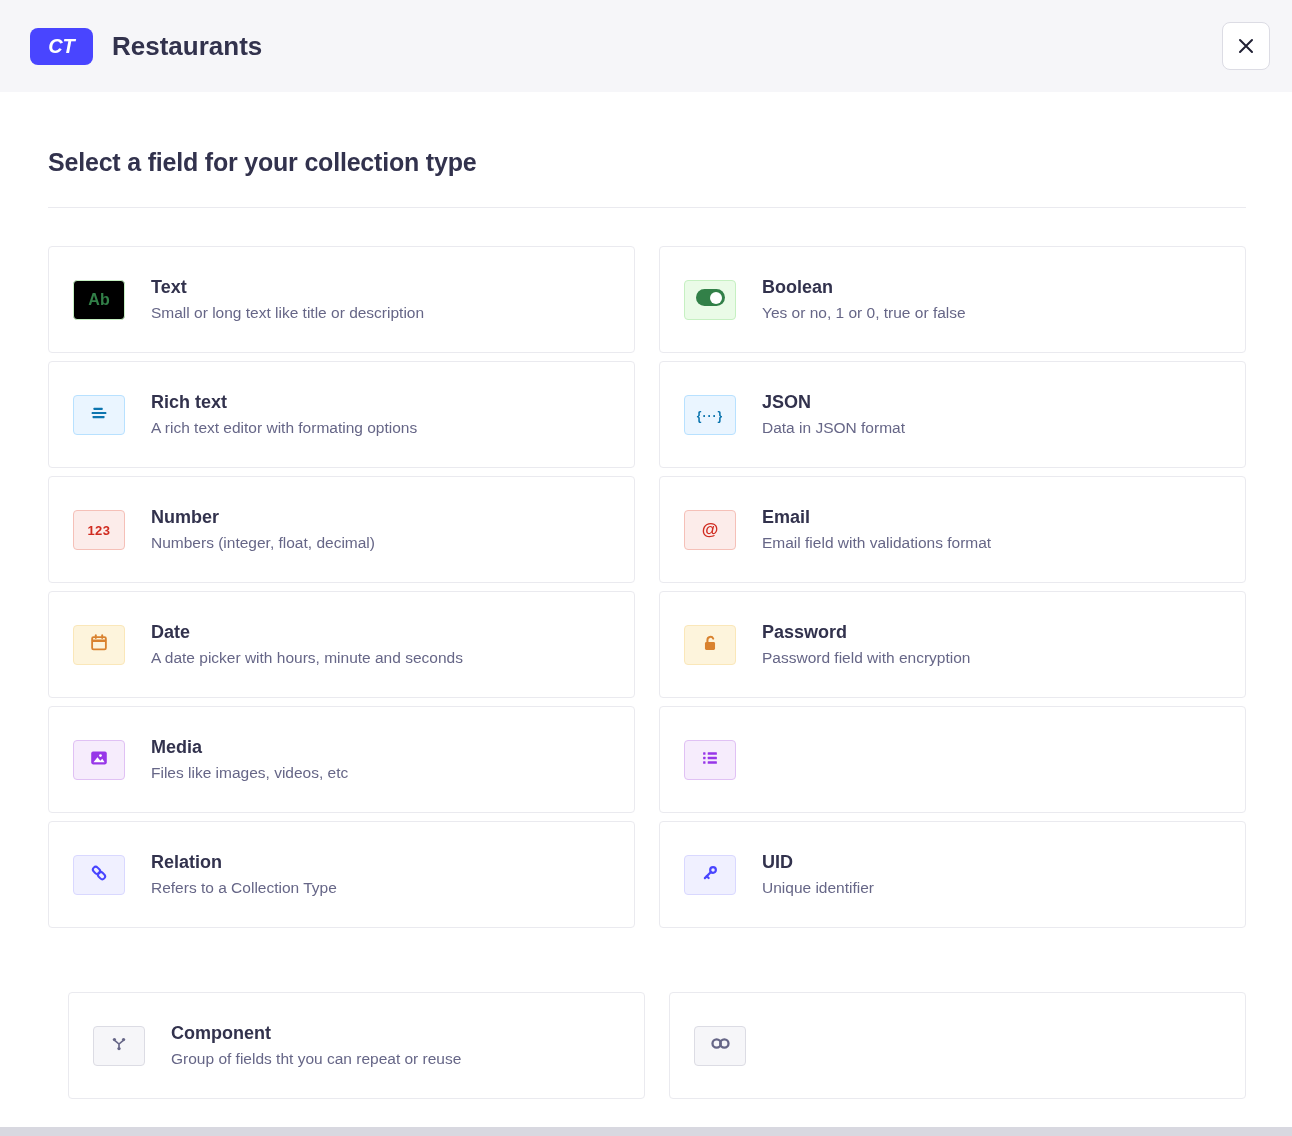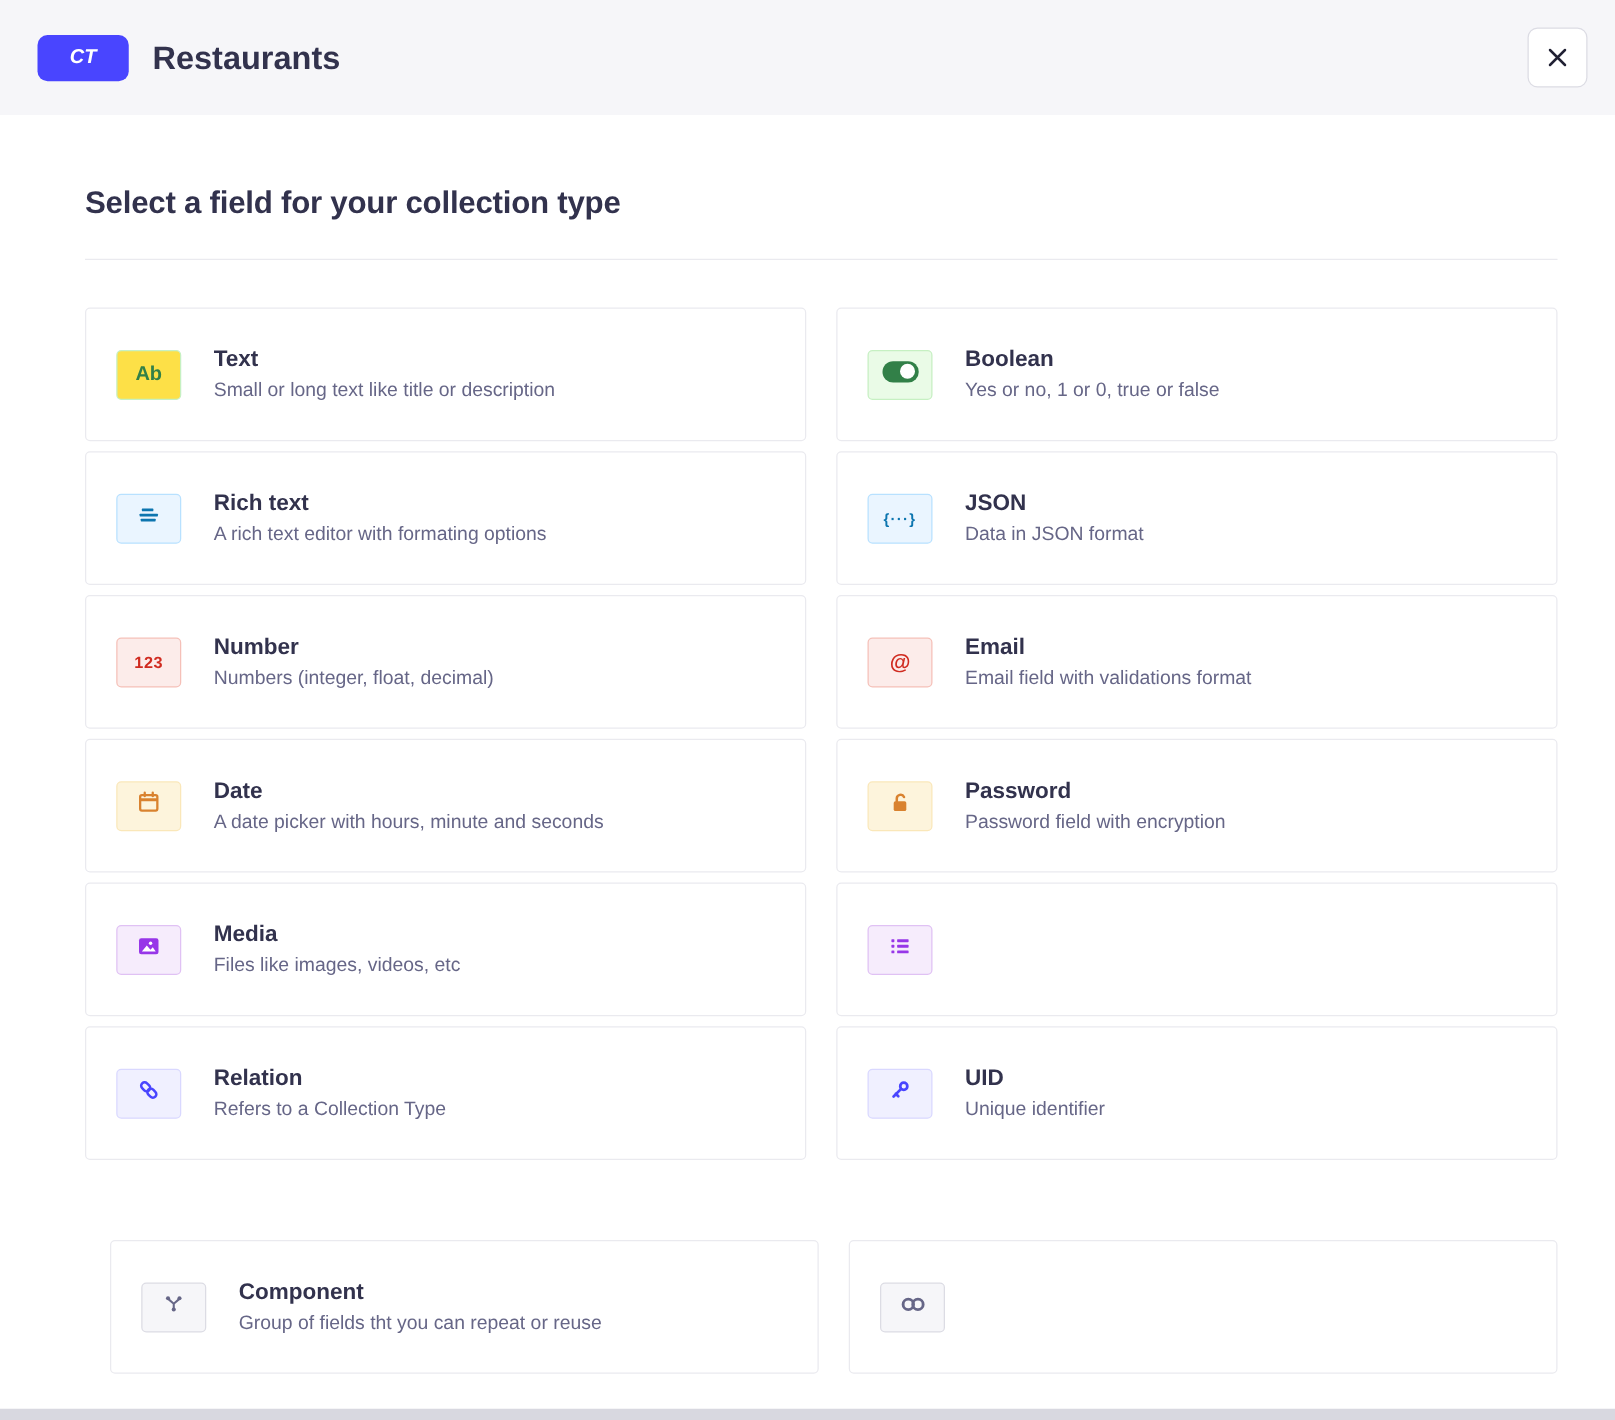--- a/index.html
+++ b/index.html
@@ -21,27 +21,27 @@
   }
   
   .modal-header{
     height:92px;
     background:var(--header-bg);
     display:flex;
     align-items:center;
     padding:0 22px 0 30px;
   }
   .ct-badge{
-    width:73px;height:37px;
+    width:63px;height:37px;
     background:var(--accent);
     border-radius:8px;
     color:#fff;
     font-style:italic;
     font-weight:700;
-    font-size:16px;
+    font-size:20px;
     display:flex;align-items:center;justify-content:center;
     margin-right:19px;
   }
   .header-title{
     font-size:26px;
     font-weight:700;
     color:var(--title);
   }
   .close-btn{
     margin-left:auto;
@@ -50,21 +50,20 @@
     border:1px solid #dcdce4;
     border-radius:8px;
     display:flex;align-items:center;justify-content:center;
     cursor:pointer;
     padding:0;
   }
   .close-btn svg{display:block;}
   
   .main{
     padding:56px 46px 0 48px;
-    margin-left:20px;
   }
   .titlebar{
     display:flex;
     justify-content:space-between;
     align-items:flex-end;
     border-bottom:1px solid var(--card-border);
   }
   .section-title{
     margin:0 0 30px 0;
     font-size:25px;
@@ -176,21 +175,21 @@
   </button>
 </header>
 
 <main class="main">
   <div class="titlebar">
     <h2 class="section-title">Select a field for your collection type</h2>
   </div>
 
   <div class="grid" id="grid-default">
       <div class="card">
-    <span class="tile" style="background: #fde047; border-color: rgb(198, 240, 194); color: rgb(50, 128, 72);">
+    <span class="tile" style="background: #000000; border-color: rgb(198, 240, 194); color: rgb(50, 128, 72);">
       <span class="tile-icon"><span class="glyph-ab">Ab</span></span>
     </span>
     <span class="card-text">
       <span class="card-title">Text</span>
       <span class="card-desc">Small or long text like title or description</span>
     </span>
   </div>
       <div class="card">
     <span class="tile" style="background: rgb(234, 251, 231); border-color: rgb(198, 240, 194); color: rgb(50, 128, 72);">
       <span class="tile-icon"><span class="toggle-pill"><span class="toggle-knob"></span></span></span>

